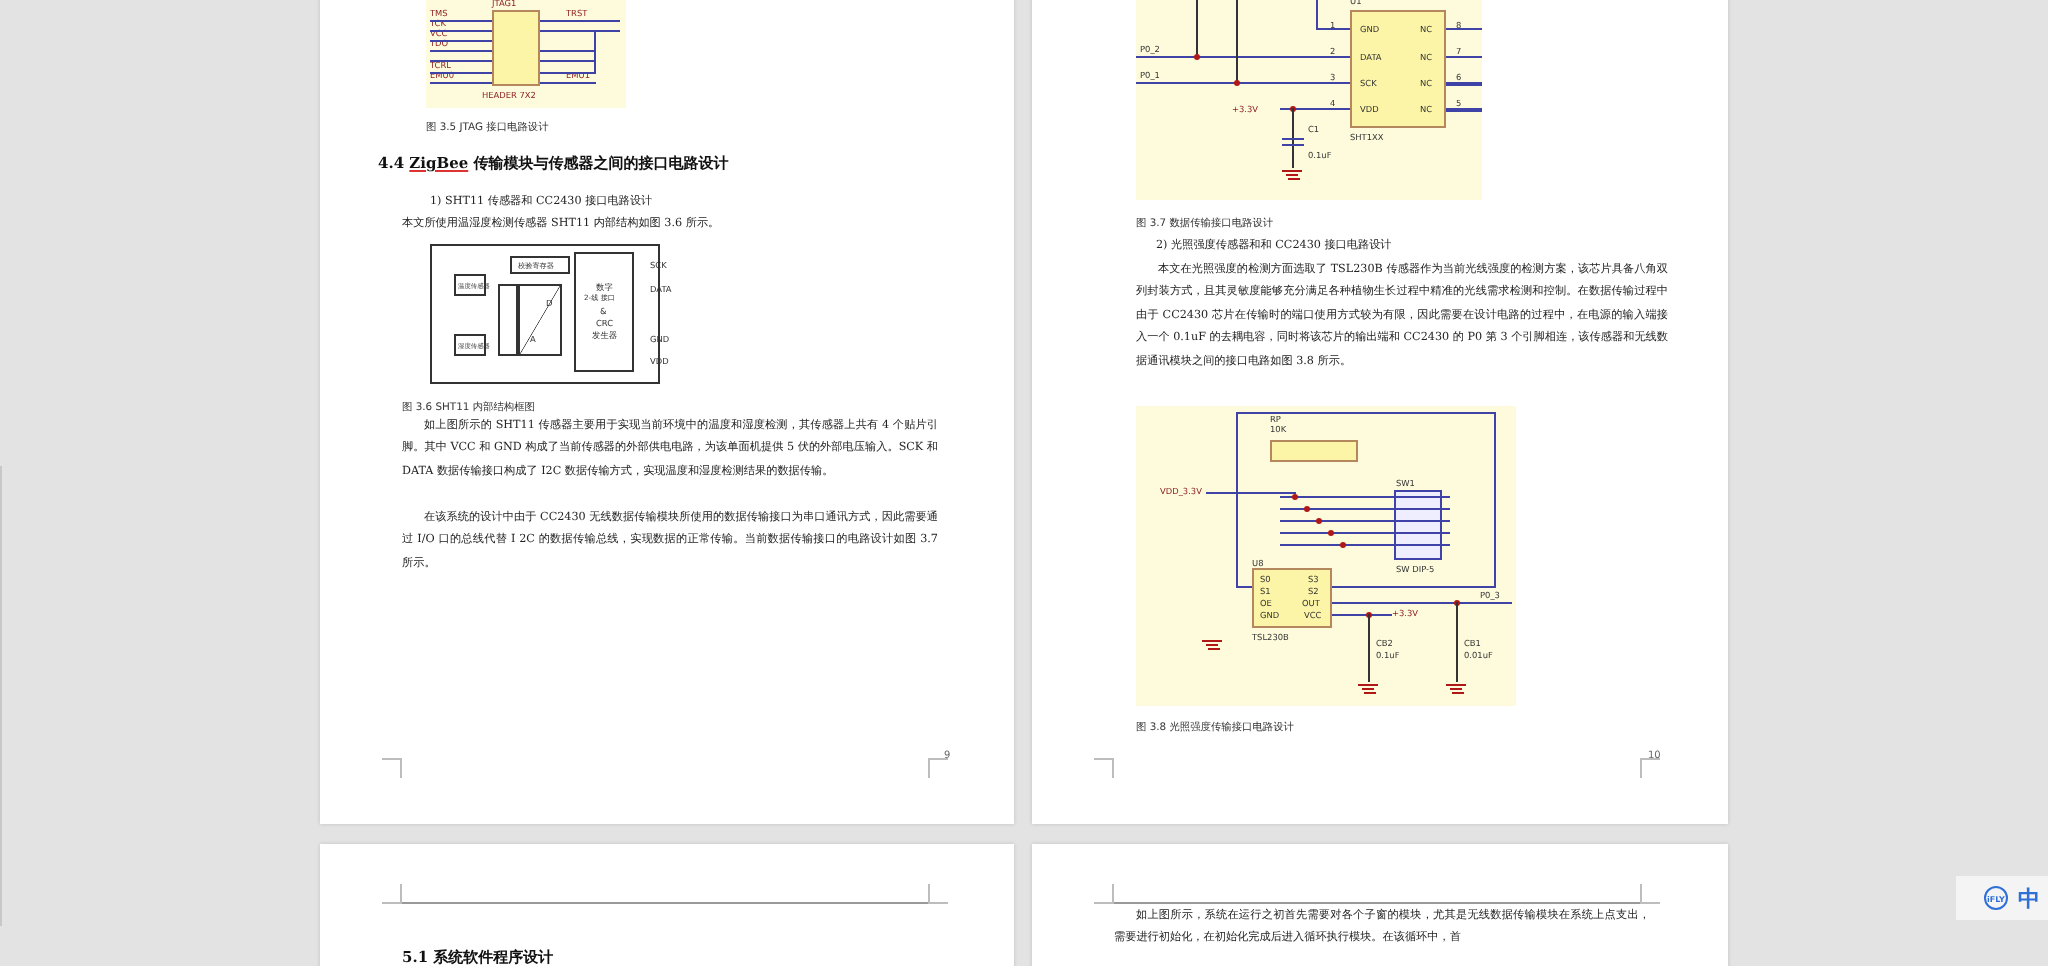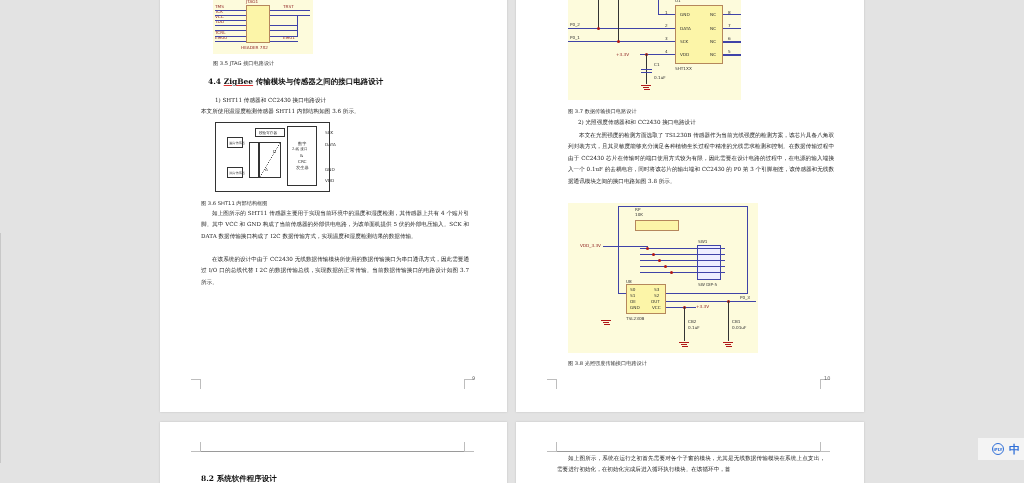--- a/index.html
+++ b/index.html
@@ -62,21 +62,21 @@
     <div class="wire" style="left:57px; top:10px; width:40px; height:1px;"></div>
     <div class="wire" style="left:57px; top:15px; width:40px; height:1px;"></div>
     <div class="wire" style="left:57px; top:25px; width:28px; height:1px;"></div>
     <div class="wire" style="left:57px; top:30px; width:28px; height:1px;"></div>
     <div class="wire" style="left:57px; top:36px; width:28px; height:1px;"></div>
     <div class="wire" style="left:57px; top:41px; width:28px; height:1px;"></div>
     <div class="wire" style="left:84px; top:15px; width:1px; height:22px;"></div>
   </div>
   <div class="caption" style="left:53px; top:70px;">图 3.5 JTAG 接口电路设计</div>
 
-  <div class="h2" style="left:48px; top:87px;">
+  <div class="h2" style="left:29px; top:87px;">
     <span>4.4 </span><span class="u">ZigBee</span><span> 传输模块与传感器之间的接口电路设计</span>
   </div>
   <div class="sub" style="left:55px; top:107px;">1) SHT11 传感器和 CC2430 接口电路设计</div>
   <div class="sub" style="left:41px; top:118px;">本文所使用温湿度检测传感器 SHT11 内部结构如图 3.6 所示。</div>
 
   <div style="position:absolute; left:55px; top:132px; width:120px; height:72px;">
     <div style="position:absolute; left:0; top:0; width:115px; height:70px; border:1px solid #333;"></div>
     <div class="bd" style="left:40px; top:6px; width:30px; height:9px;">
         <span class="tiny" style="left:3px; top:2px; font-size:3.6px;">校验寄存器</span>
       </div>
@@ -214,21 +214,21 @@
 
   <div class="corner c-bl" style="left:31px; top:389px;"></div>
   <div class="corner c-br" style="left:304px; top:389px;"></div>
   <div class="pnum" style="left:308px; top:385px;">10</div>
 </div>
 
 <div class="page" style="left:160px; top:422px; width:347px; height:80px;">
   <div class="corner c-tl" style="left:31px; top:20px;"></div>
   <div class="header-rule" style="left:41px; top:29px; width:264px;"></div>
   <div class="corner c-tr" style="left:304px; top:20px;"></div>
-  <div class="h2" style="left:41px; top:52px;">8.2 系统软件程序设计</div>
+  <div class="h2" style="left:41px; top:52px;">5.1 系统软件程序设计</div>
 </div>
 
 <div class="page" style="left:516px; top:422px; width:348px; height:80px;">
   <div class="corner c-tl" style="left:31px; top:20px;"></div>
   <div class="header-rule" style="left:41px; top:29px; width:264px;"></div>
   <div class="corner c-tr" style="left:304px; top:20px;"></div>
   <div class="para" style="left:41px; top:31px; width:268px; text-indent:11px;">如上图所示，系统在运行之初首先需要对各个子窗的模块，尤其是无线数据传输模块在系统上点支出，需要进行初始化，在初始化完成后进入循环执行模块。在该循环中，首</div>
 </div>
 
 <div class="ime">

